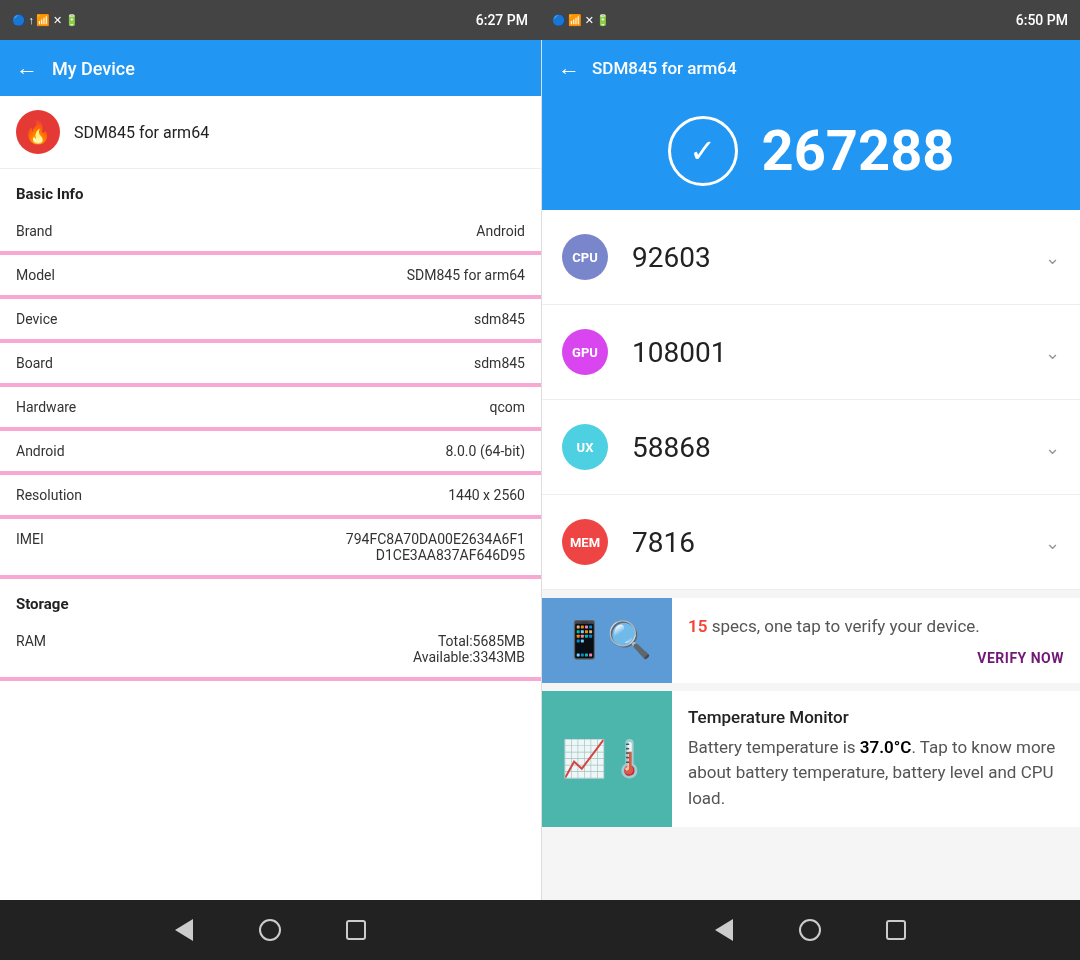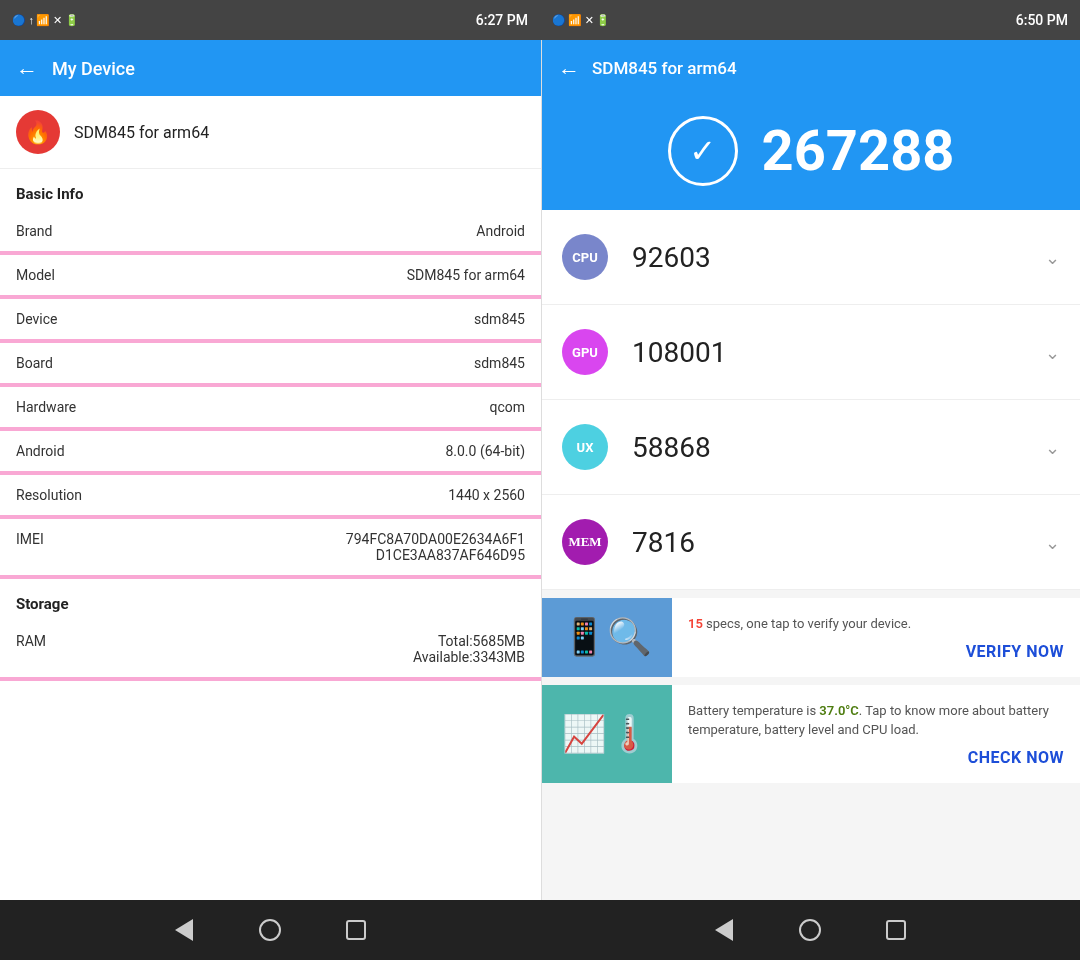--- a/index.html
+++ b/index.html
@@ -170,21 +170,21 @@
       align-items: center;
       justify-content: center;
       font-size: 13px;
       font-weight: 700;
       color: white;
       flex-shrink: 0;
     }
     .bench-badge.cpu { background: #7986CB; }
     .bench-badge.gpu { background: #d946ef; }
     .bench-badge.ux { background: #4DD0E1; }
-    .bench-badge.mem { background: #a21caf; font-family: Liberation Serif, serif; }
+    .bench-badge.mem { background: #ef4444; }
 
     .bench-score {
       font-size: 28px;
       font-weight: 400;
       color: #222;
       flex: 1;
     }
     .bench-chevron {
       color: #999;
       font-size: 18px;
@@ -210,33 +210,33 @@
       padding: 16px;
       flex: 1;
     }
     .card-title {
       font-size: 17px;
       font-weight: 500;
       color: #222;
       margin-bottom: 8px;
     }
     .card-desc {
-      font-size: 13px;
+      font-size: 17px;
       color: #555;
       line-height: 1.5;
     }
-    .card-desc .highlight { color: #4d7c0f; font-weight: 600; }
+    .card-desc .highlight { color: #000000; font-weight: 600; }
     .card-action {
       text-align: right;
       padding-top: 8px;
     }
     .card-action-btn {
-      font-size: 16px;
+      font-size: 14px;
       font-weight: 700;
-      color: #1d4ed8;
+      color: #701a75;
       cursor: pointer;
       text-transform: uppercase;
       letter-spacing: 0.5px;
       margin-left: 8px;
     }
 
     
     .bottom-navs {
       display: flex;
       height: 60px;
@@ -412,26 +412,24 @@
           <span class="card-action-btn">VERIFY NOW</span>
         </div>
       </div>
     </div>
 
     <div class="card">
       <div class="card-icon-area teal">
         <span class="temp-icon">📈🌡️</span>
       </div>
       <div class="card-content">
+        <div class="card-title">Temperature Monitor</div>
         <div class="card-desc">
           Battery temperature is <span class="highlight">37.0°C</span>. Tap to know more about battery temperature, battery level and CPU load.
         </div>
-        <div class="card-action">
-          <span class="card-action-btn">CHECK NOW</span>
-        </div>
       </div>
     </div>
   </div>
 </div>
 
 <div class="bottom-navs">
   <div class="bottom-nav">
     <div class="nav-btn">
       <div class="triangle-back"></div>
     </div>

